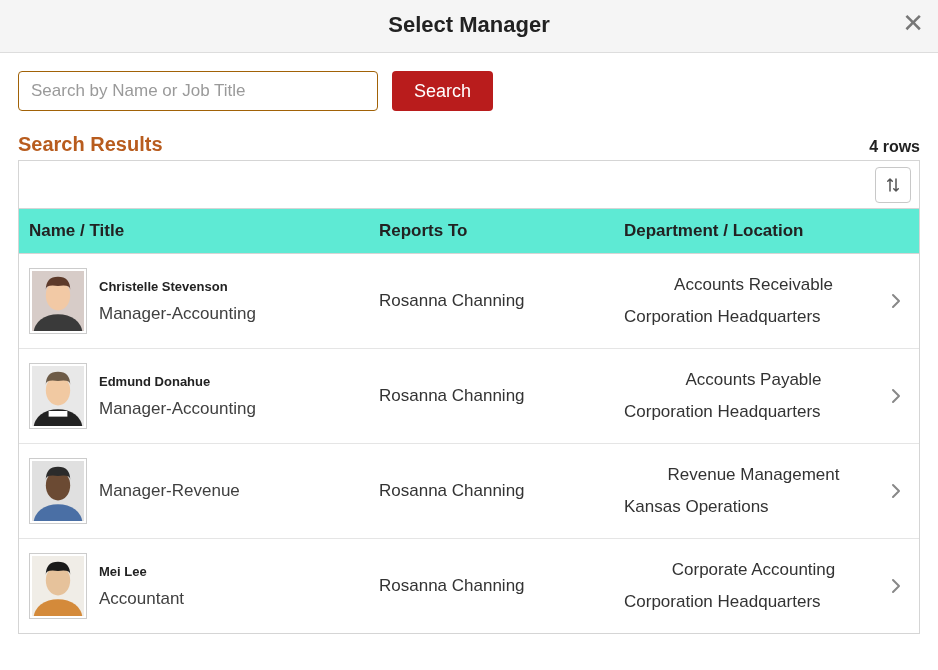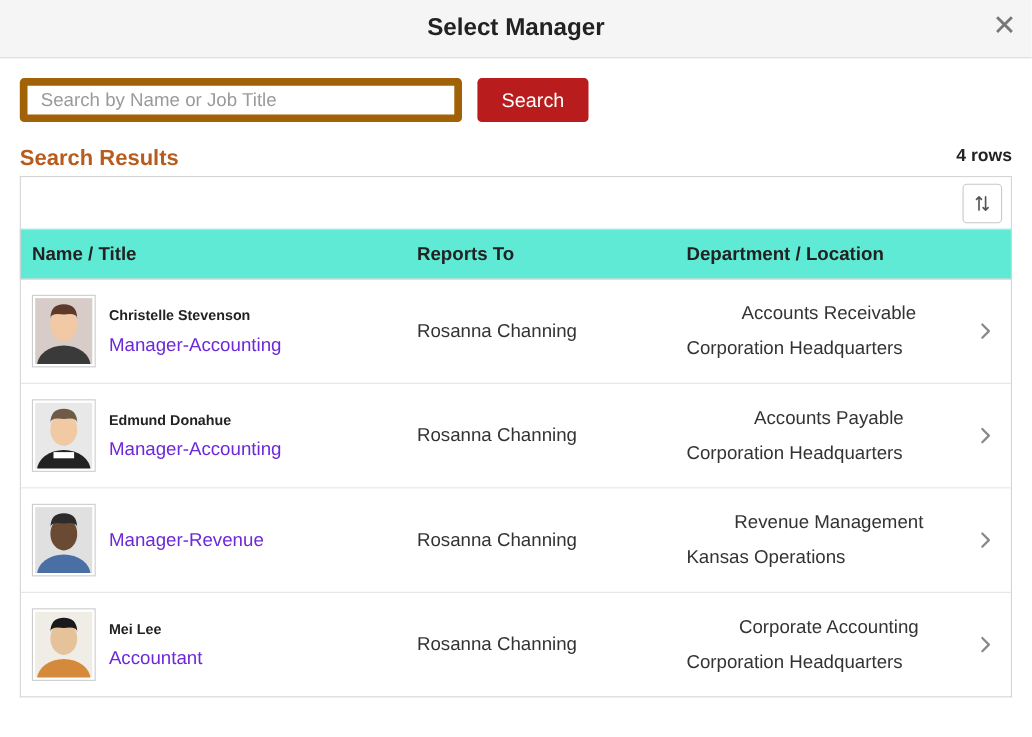--- a/index.html
+++ b/index.html
@@ -41,41 +41,42 @@
   .content {
     padding: 18px 18px 0 18px;
   }
   .search-row {
     display: flex;
     gap: 14px;
     align-items: center;
     margin-bottom: 22px;
   }
   .search-input {
-    width: 402px;
+    width: 360px;
     height: 40px;
-    border: 7px solid #a16207;
+    border: 1px solid #a16207;
     border-radius: 4px;
     padding: 0 12px;
     font-size: 17px;
     color: #0369a1;
   }
   .search-input::placeholder { color: #9a9a9a; }
   .search-btn {
     background: #b91c1c;
     color: #fff;
     border: none;
     border-radius: 4px;
     height: 40px;
     padding: 0 22px;
     font-size: 18px;
     cursor: pointer;
   }
   .results-header {
     display: flex;
+    align-items: flex-end;
     justify-content: space-between;
     margin-bottom: 4px;
   }
   .results-title {
     color: #b85c1e;
     font-size: 20px;
     font-weight: bold;
   }
   .row-count {
     font-size: 16px;
@@ -139,21 +140,21 @@
   }
   .avatar svg { width: 100%; height: 100%; display: block; }
   .name-title { width: 280px; }
   .person-name {
     font-weight: bold;
     font-size: 13px;
     margin-bottom: 10px;
   }
   .person-title {
     font-size: 17px;
-    color: #6d28d9;
+    color: #404040;
   }
   .reports-to {
     width: 245px;
     font-size: 17px;
     color: #333;
   }
   .dept-loc {
     flex: 1;
     font-size: 17px;
     color: #333;

